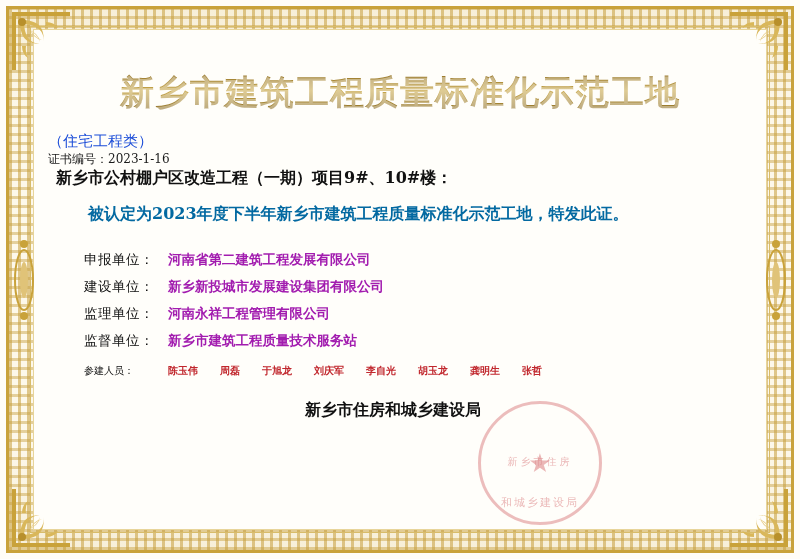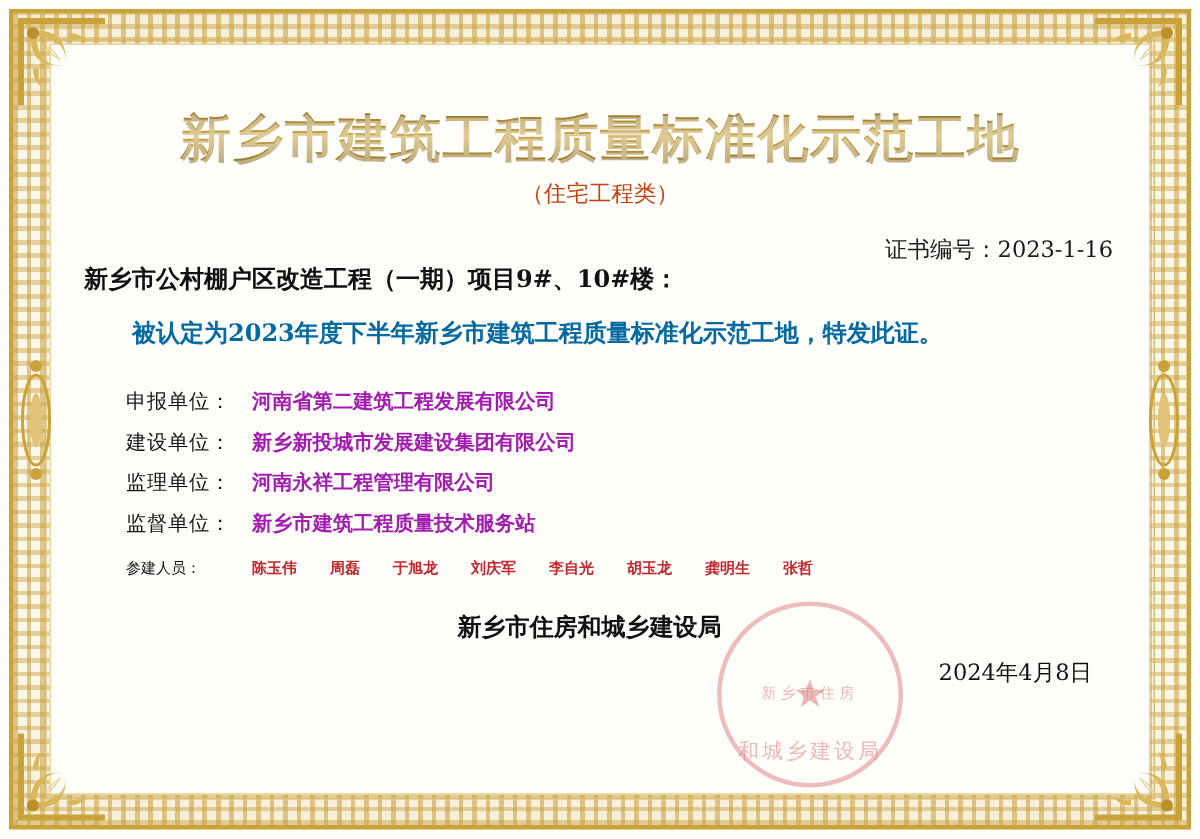--- a/index.html
+++ b/index.html
@@ -105,33 +105,31 @@
     color: #6b5321;
     background: linear-gradient(180deg, #8a6a23 0%, #c9a94e 45%, #7d5f1d 100%);
     -webkit-background-clip: text;
     background-clip: text;
     -webkit-text-fill-color: transparent;
     margin-top: 26px;
     text-shadow: 0 1px 0 rgba(255,255,255,0.4);
   }
 
   .subtitle {
-    text-align: center;
+    text-align: left;
     font-family: "DejaVu Serif", "Liberation Serif", serif;
     font-size: 15px;
-    color: #c2410c;
-    margin-top: 4px;
+    color: #1d4ed8;
+    margin-top: 16px;
   }
 
   .cert-no {
-    text-align: right;
-    font-family: "DejaVu Serif", "Liberation Serif", serif;
-    font-size: 15px;
+    font-family: "DejaVu Serif", "Liberation Serif", serif;
+    font-size: 12px;
     color: #1a1a1a;
-    margin-top: 18px;
     padding-right: 10px;
   }
 
   .project-line {
     font-family: "DejaVu Serif", "Liberation Serif", serif;
     font-weight: bold;
     font-size: 16px;
     color: #111;
     padding-left: 8px;
   }
@@ -236,21 +234,21 @@
   .seal .seal-text-bottom {
     position: absolute;
     left: 0; right: 0;
     text-align: center;
     font-family: "DejaVu Serif", "Liberation Serif", serif;
     font-size: 10px;
     color: rgba(193,39,45,0.6);
     letter-spacing: 3px;
   }
   .seal .seal-text-top { top: 12px; margin-top: 39px; }
-  .seal .seal-text-bottom { bottom: 12px; letter-spacing: 2px; font-size: 14px; text-align: center;}
+  .seal .seal-text-bottom { bottom: 12px; letter-spacing: 2px; font-size: 11px; text-align: center;}
 </style>
 </head>
 <body>
 
 <div class="certificate">
 
   <div class="border-outer"></div>
   <div class="border-ornament"></div>
   <div class="border-mask"></div>
   <div class="border-inner-line"></div>
@@ -363,21 +361,20 @@
         <span class="member-name">于旭龙</span>
         <span class="member-name">刘庆军</span>
         <span class="member-name">李自光</span>
         <span class="member-name">胡玉龙</span>
         <span class="member-name">龚明生</span>
         <span class="member-name">张哲</span>
       </span>
     </div>
 
     <div class="issuer">新乡市住房和城乡建设局</div>
-    <div class="issue-date">2024年4月8日</div>
 
     <div class="seal">
       <div class="seal-text-top">新乡市住房</div>
       <div class="seal-star">★</div>
       <div class="seal-text-bottom">和城乡建设局</div>
     </div>
 
   </div>
 </div>
 

